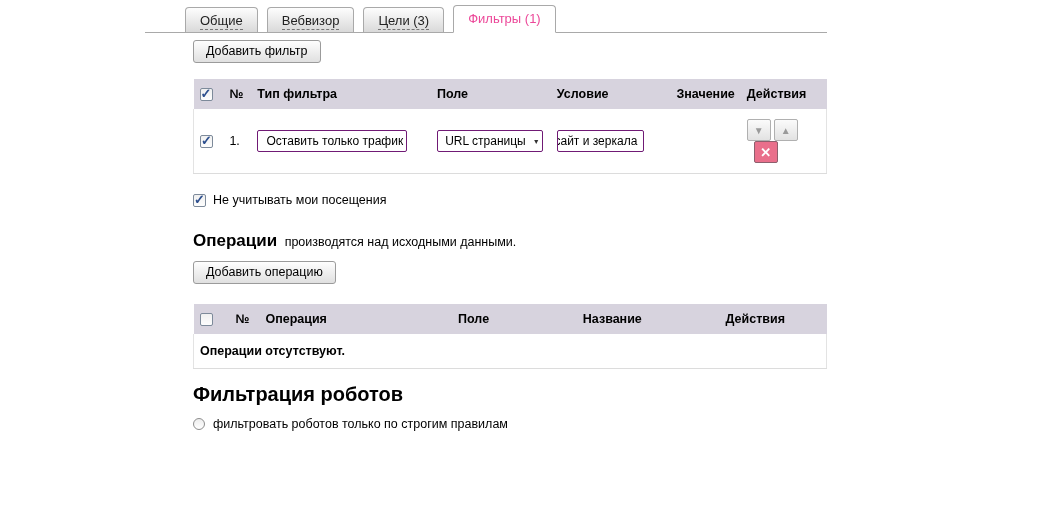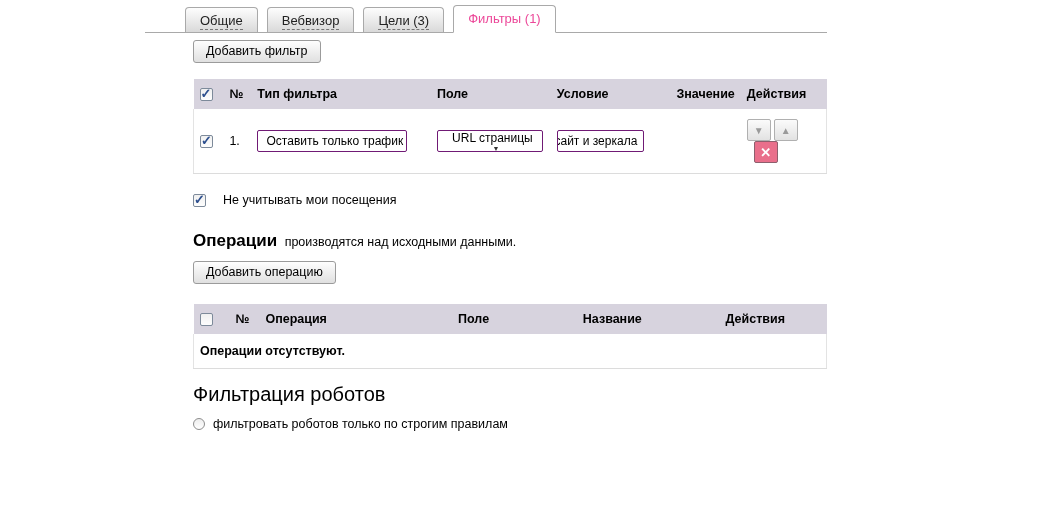--- a/index.html
+++ b/index.html
@@ -54,35 +54,35 @@
     content: "✓"; position: absolute; left: 0px; top: -3px;
     font-size: 13px; font-weight: bold; color: #2d4f8e;
   }
   .select {
     display: inline-flex; align-items: center; justify-content: center;
     height: 22px; border: 1px solid #701a75; border-radius: 2px; background: #fff;
     padding: 0 1px 0 6px; font-size: 12px; white-space: nowrap; cursor: pointer;
     overflow: hidden; vertical-align: middle;
   }
   .select .arr { font-size: 7px; color: #333; margin-left: 7px; }
-  .w-type { width: 150px; } .w-field { width: 106px; flex-direction: column; } .w-cond { width: 87px; }
+  .w-type { width: 150px; } .w-field { width: 106px; } .w-cond { width: 87px; }
   .abtn {
     display: inline-flex; align-items: center; justify-content: center;
     width: 24px; height: 22px; border: 1px solid #b0b0b0; border-radius: 2px;
     background: linear-gradient(#fbfbfb, #e2e2e2); color: #9a9a9a;
     font-size: 10px; vertical-align: middle; cursor: pointer; margin-right: 3px;
   }
   .xbtn {
     display: inline-flex; align-items: center; justify-content: center;
     width: 24px; height: 22px; border: 1px solid #8d5f6d; border-radius: 2px;
     background: #e96f8b; color: #fff; font-size: 13px; font-weight: bold;
     vertical-align: middle; cursor: pointer; margin-left: 7px;
   }
-  .chk-line { display: flex; align-items: center; gap: 17px; margin-top: 19px; font-size: 12.5px; }
-  .robots-title { margin: 14px 0 0; font-size: 20px; font-weight: normal; }
+  .chk-line { display: flex; align-items: center; gap: 7px; margin-top: 19px; font-size: 12.5px; }
+  .robots-title { margin: 14px 0 0; font-size: 20px; font-weight: bold; }
   .radio-line { display: flex; align-items: center; gap: 8px; margin-top: 11px; font-size: 12.5px; }
   .radio {
     width: 12px; height: 12px; border: 1px solid #8d8d8d; border-radius: 50%;
     background: linear-gradient(#ededed, #fff); position: relative; flex: 0 0 auto; cursor: pointer;
   }
   .num-cell { white-space: nowrap; }
 </style>
 </head>
 <body>
 

